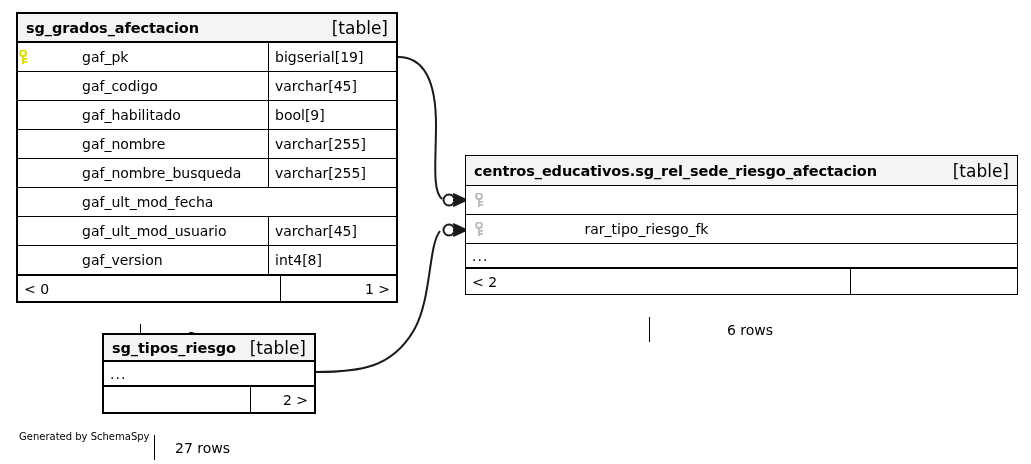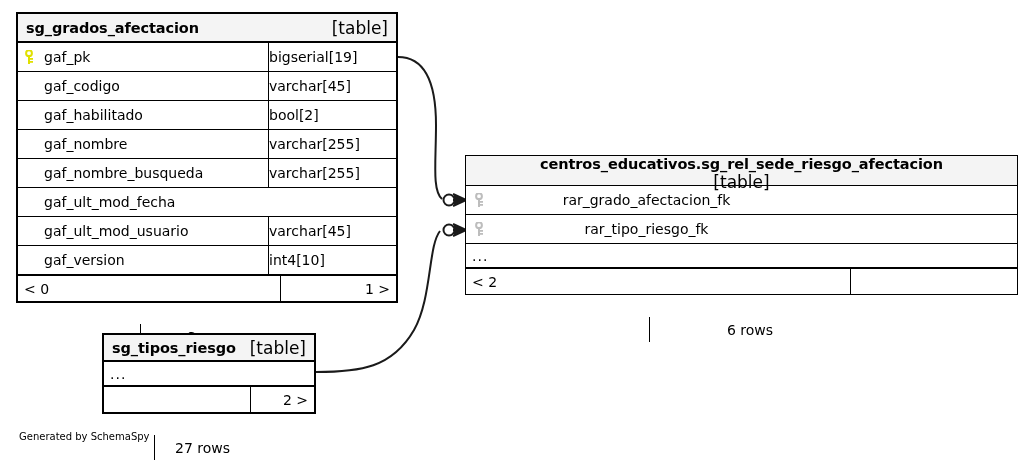--- a/index.html
+++ b/index.html
@@ -75,31 +75,32 @@
   }
   .ent-row:last-child {
     border-bottom: none;
   }
 
   .cell-name {
     box-sizing: border-box;
     display: flex;
     align-items: center;
     height: 100%;
-    padding-left: 6px;
     font-size: 14px;
     white-space: nowrap;
     overflow: hidden;
+    gap: 44px;
   }
   .cell-type {
     box-sizing: border-box;
     display: flex;
     align-items: center;
     height: 100%;
     border-left: 1px solid #000000;
+    padding-left: 6px;
     font-size: 14px;
     white-space: nowrap;
   }
 
   .key-icon {
     width: 14px;
     min-width: 14px;
     height: 16px;
     margin-right: 6px;
     display: inline-flex;
@@ -158,21 +159,21 @@
   #tbl-grados .foot-cell.left  { width: 122px; }
   #tbl-grados .foot-cell.mid   { width: 140px; }
   #tbl-grados .foot-cell.right { width: 116px; }
 
   #tbl-rel {
     left: 465px;
     top: 155px;
     width: 553px;
     border-width: 1px;
   }
-  #tbl-rel .ent-header { border-bottom: 1px solid #000; height: 30px; flex-direction: column; }
+  #tbl-rel .ent-header { border-bottom: 1px solid #000; height: 30px; }
   #tbl-rel .rel-row {
     box-sizing: border-box;
     display: flex;
     align-items: center;
     height: 29px;
     border-bottom: 1px solid #000000;
     position: relative;
   }
   #tbl-rel .rel-key {
     position: absolute;
@@ -268,21 +269,21 @@
         <span>varchar[45]</span>
       </div>
     </div>
 
     <div class="ent-row">
       <div class="cell-name">
         <span class="key-spacer"></span>
         <span>gaf_habilitado</span>
       </div>
       <div class="cell-type">
-        <span>bool[2]</span>
+        <span>bool[9]</span>
       </div>
     </div>
 
     <div class="ent-row">
       <div class="cell-name">
         <span class="key-spacer"></span>
         <span>gaf_nombre</span>
       </div>
       <div class="cell-type">
         <span>varchar[255]</span>
@@ -315,21 +316,21 @@
         <span>varchar[45]</span>
       </div>
     </div>
 
     <div class="ent-row">
       <div class="cell-name">
         <span class="key-spacer"></span>
         <span>gaf_version</span>
       </div>
       <div class="cell-type">
-        <span>int4[10]</span>
+        <span>int4[8]</span>
       </div>
     </div>
 
     <div class="ent-footer">
       <div class="foot-cell left">&lt; 0</div>
       <div class="foot-cell mid">3 rows</div>
       <div class="foot-cell right">1 &gt;</div>
     </div>
   </div>
 
@@ -341,21 +342,20 @@
 
     <div class="rel-row">
       <span class="rel-key">
         <svg width="12" height="15" viewBox="0 0 12 15">
           <circle cx="4" cy="3.2" r="2.9" fill="none" stroke="#bdbdbd" stroke-width="2"></circle>
           <rect x="3" y="5" width="2" height="9" fill="#bdbdbd"></rect>
           <rect x="5" y="8" width="3" height="1.8" fill="#bdbdbd"></rect>
           <rect x="5" y="11" width="3" height="1.8" fill="#bdbdbd"></rect>
         </svg>
       </span>
-      <span class="rel-label">rar_grado_afectacion_fk</span>
     </div>
 
     <div class="rel-row">
       <span class="rel-key">
         <svg width="12" height="15" viewBox="0 0 12 15">
           <circle cx="4" cy="3.2" r="2.9" fill="none" stroke="#bdbdbd" stroke-width="2"></circle>
           <rect x="3" y="5" width="2" height="9" fill="#bdbdbd"></rect>
           <rect x="5" y="8" width="3" height="1.8" fill="#bdbdbd"></rect>
           <rect x="5" y="11" width="3" height="1.8" fill="#bdbdbd"></rect>
         </svg>

